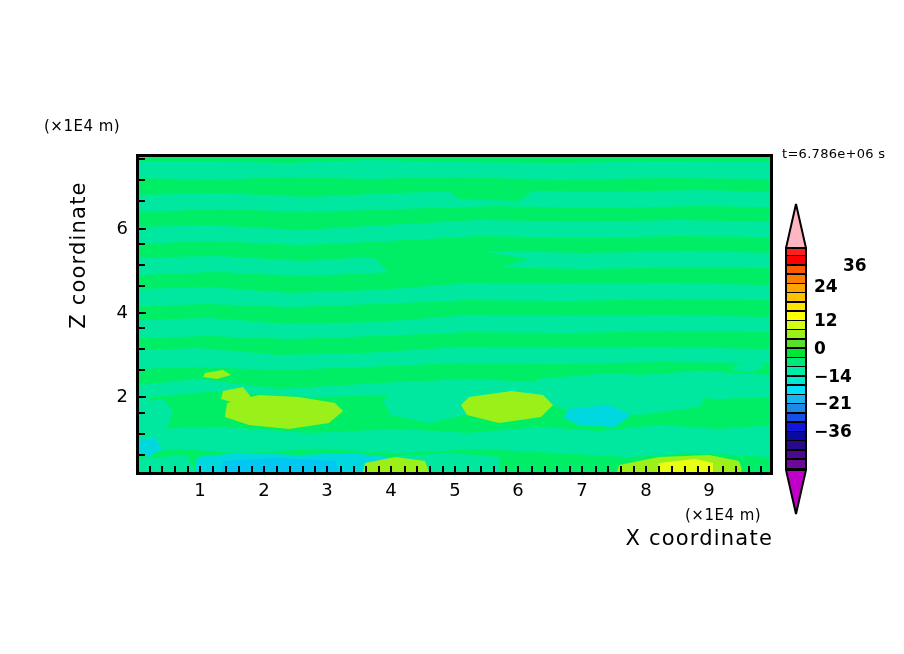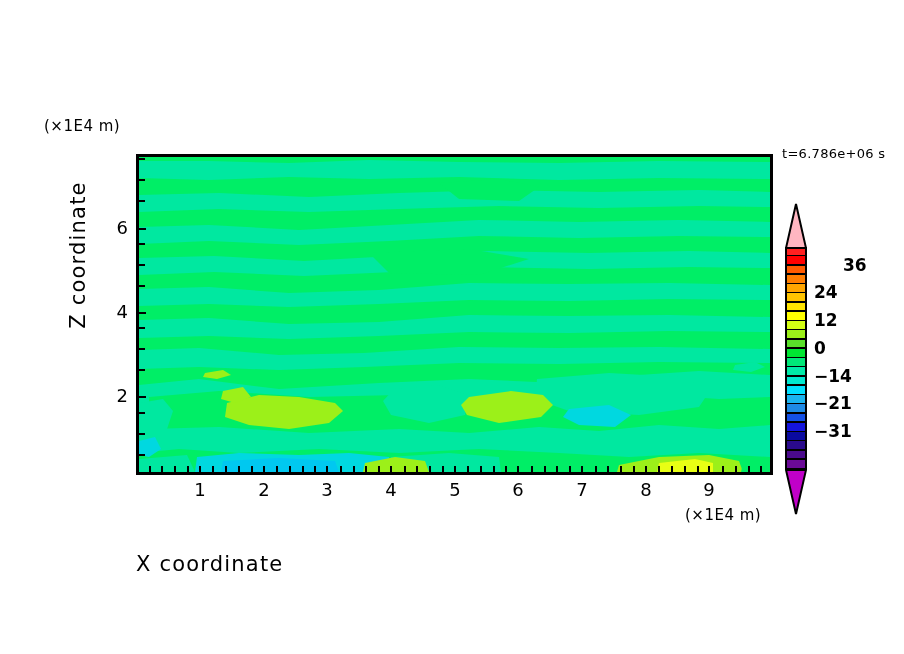--- a/index.html
+++ b/index.html
@@ -60,23 +60,23 @@
     left: 782px;
     top: 146px;
     font-size: 13px;
     letter-spacing: 0.3px;
     white-space: pre;
   }
 
   .xaxis-title {
     position: absolute;
     left: 136px;
-    top: 552px;
+    top: 526px;
     width: 637px;
-    text-align: left;
+    text-align: right;
     font-size: 21px;
     letter-spacing: 1.2px;
     white-space: pre;
   }
 
   .yaxis-title {
     position: absolute;
     left: -22px;
     top: 243px;
     width: 200px;
@@ -345,22 +345,22 @@
         <div class="cb-band" style="top: 247.5px; height: 9.85px; background: rgb(74, 10, 140);"></div>
         <div class="cb-band" style="top: 256.75px; height: 9.85px; background: rgb(106, 10, 150);"></div>
       </div>
     <div class="cb-cap" style="top:266px;">
       <svg width="22" height="46" viewBox="0 0 22 46">
         <polygon points="11,45 1,1 21,1" fill="#c000c8" stroke="#000" stroke-width="2"></polygon>
       </svg>
     </div>
     <div id="cb-labels">
         <div class="cb-label" style="top: 51.5px; margin-left: 29px;">36</div>
-        <div class="cb-label" style="top: 79px;">24</div>
+        <div class="cb-label" style="top: 73px;">24</div>
         <div class="cb-label" style="top: 107px;">12</div>
         <div class="cb-label" style="top: 134.75px;">0</div>
         <div class="cb-label" style="top: 162.5px;">−14</div>
         <div class="cb-label" style="top: 190.25px;">−21</div>
-        <div class="cb-label" style="top: 218px;">−31</div>
+        <div class="cb-label" style="top: 218px;">−36</div>
       </div>
   </div>
 
 </div>
 
 </body></html>

